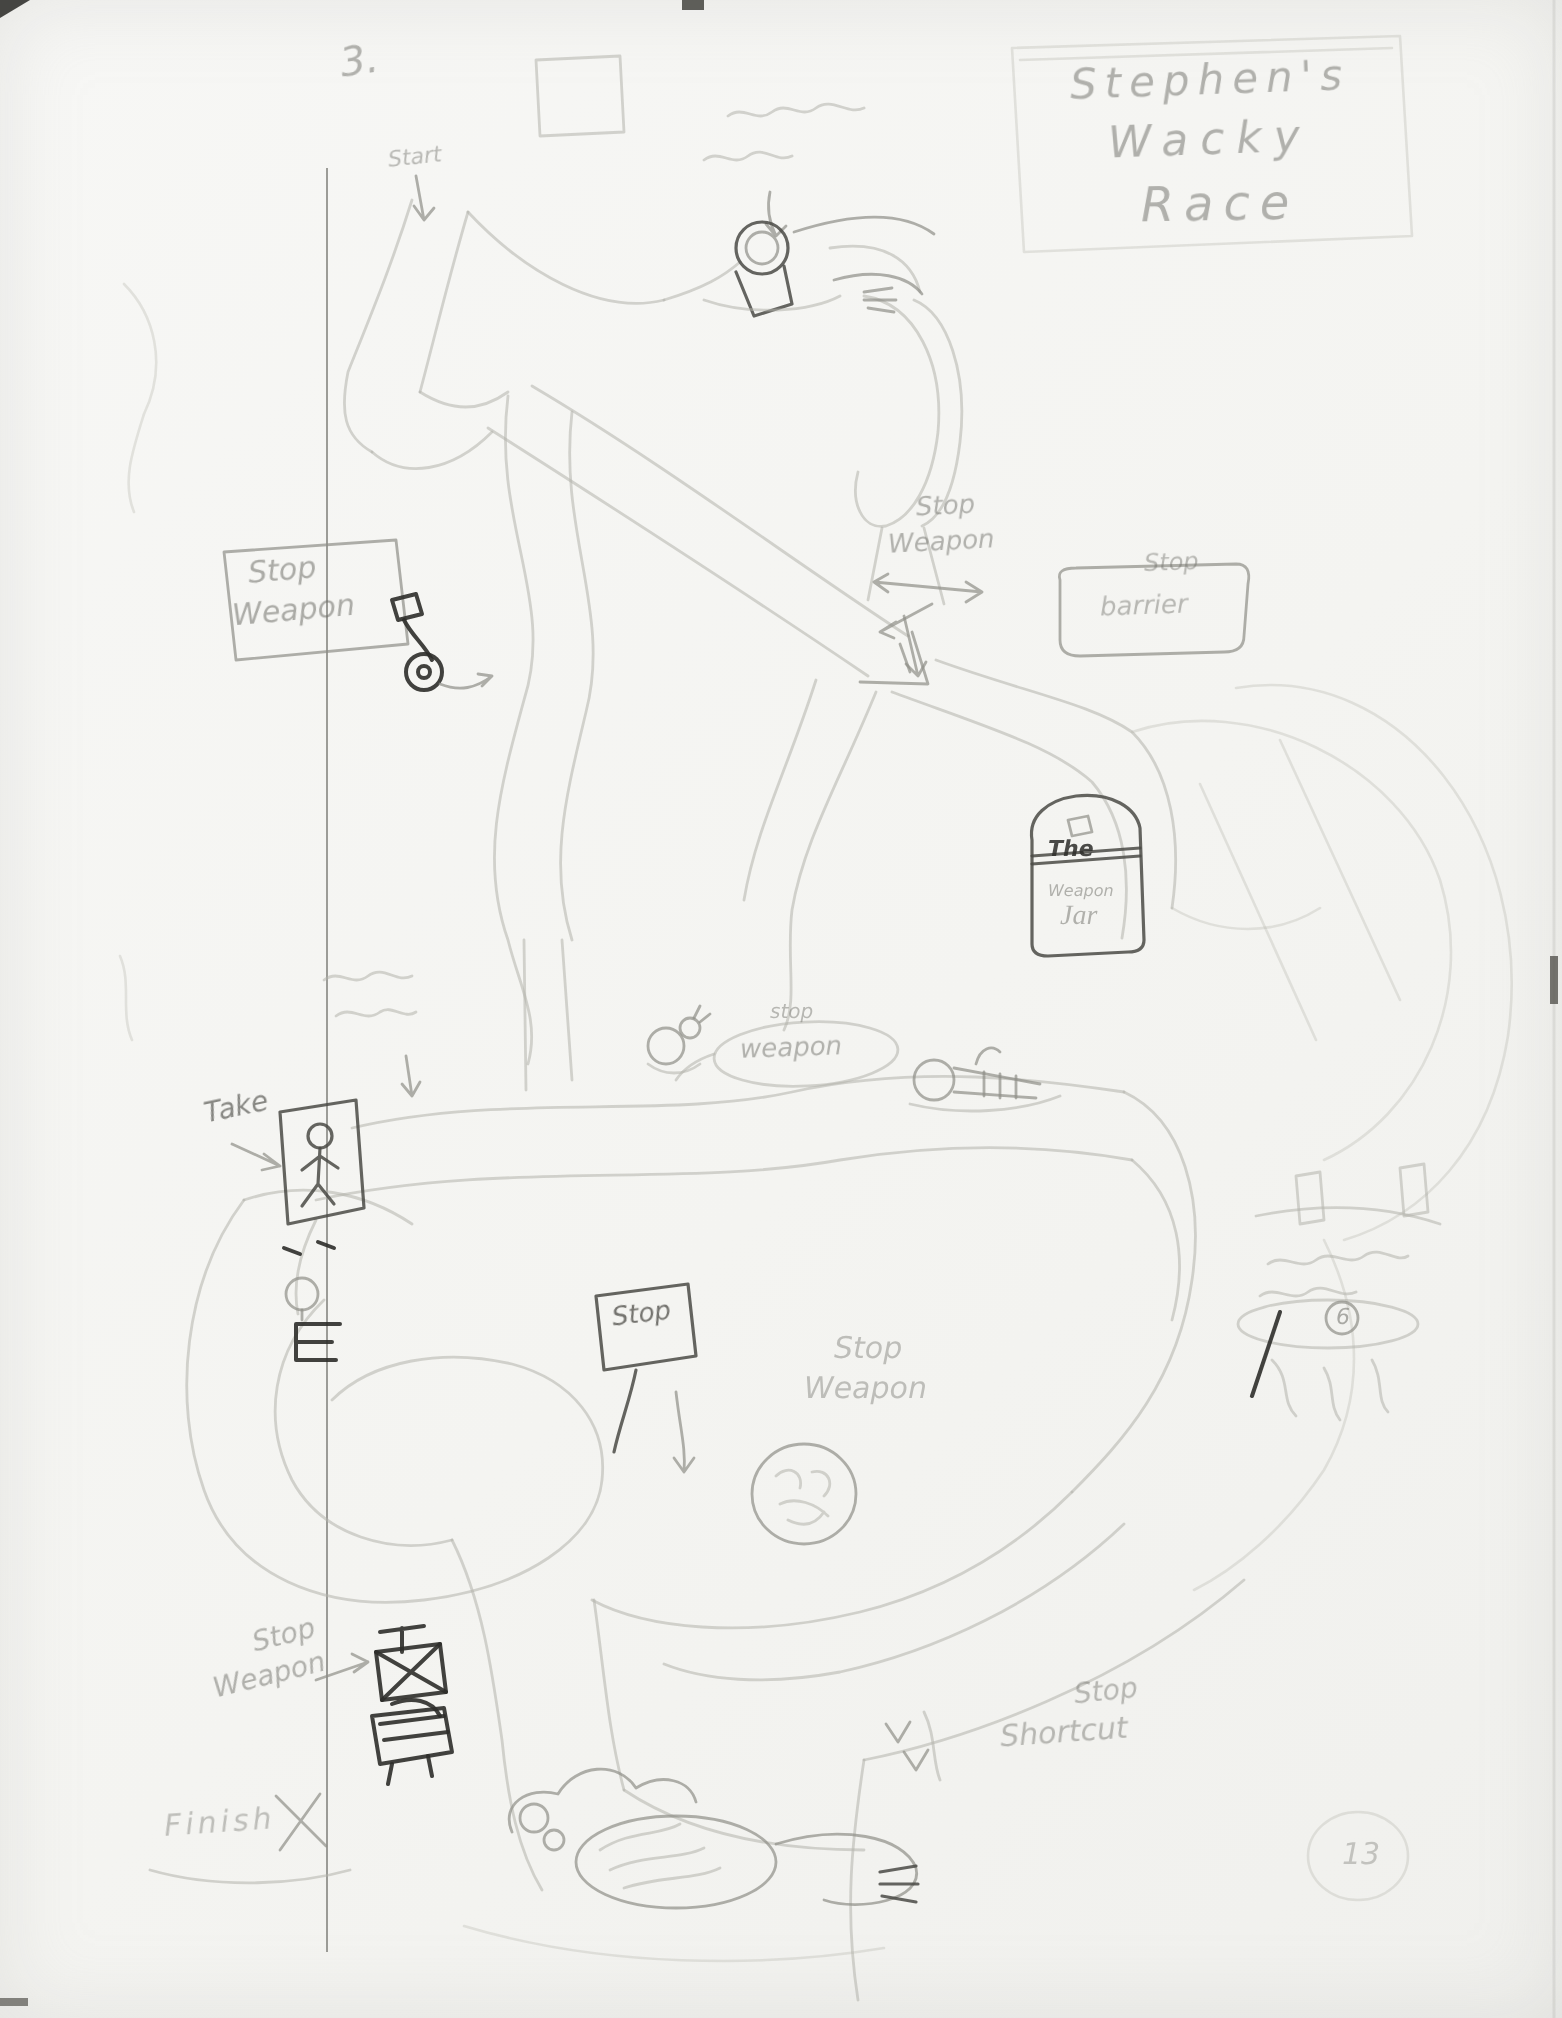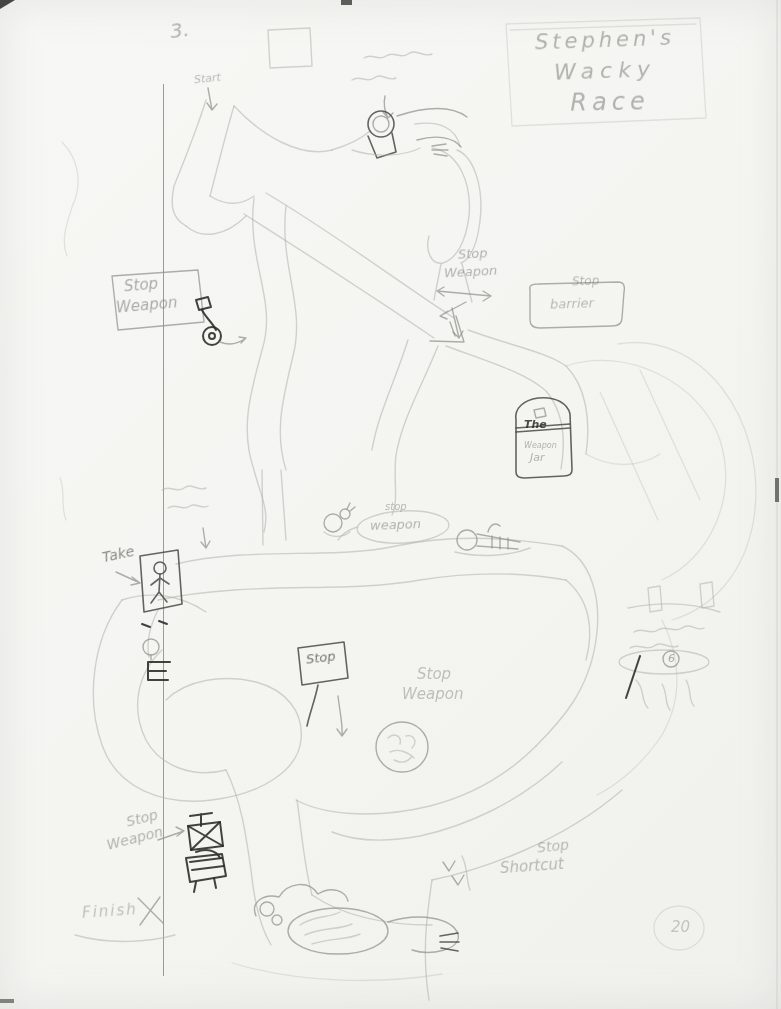--- a/index.html
+++ b/index.html
@@ -245,21 +245,21 @@
   <div class="hw" style="left:116px;top:296px;font-size:15px;transform:rotate(-5deg);opacity:.55;">Weapon</div>
 
   <div class="hw" style="left:458px;top:246px;font-size:13px;transform:rotate(-3deg);opacity:.5;">Stop</div>
   <div class="hw" style="left:444px;top:264px;font-size:13px;transform:rotate(-3deg);opacity:.5;">Weapon</div>
 
   <div class="hw" style="left:572px;top:274px;font-size:12px;transform:rotate(-2deg);opacity:.45;">Stop</div>
   <div class="hw" style="left:550px;top:296px;font-size:13px;transform:rotate(-2deg);opacity:.45;">barrier</div>
 
   <div class="hw" style="left:524px;top:418px;font-size:11px;font-weight:bold;color:#2d2d2a;opacity:.85;">The</div>
   <div class="hw" style="left:524px;top:441px;font-size:8px;opacity:.5;">Weapon</div>
-  <div class="hw" style="left:530px;top:451px;font-size:11px;opacity:.5;">Jar</div>
+  <div class="hw" style="left:530px;top:451px;font-size:14px;opacity:.5;font-family:Liberation Serif, serif;">Jar</div>
 
   <div class="hw" style="left:385px;top:501px;font-size:10px;opacity:.45;">stop</div>
   <div class="hw" style="left:370px;top:517px;font-size:13px;transform:rotate(-2deg);opacity:.5;">weapon</div>
 
   <div class="hw" style="left:102px;top:546px;font-size:14px;transform:rotate(-12deg);color:#5a5a55;opacity:.7;">Take</div>
 
   <div class="hw" style="left:306px;top:650px;font-size:13px;transform:rotate(-7deg);color:#55544f;opacity:.8;">Stop</div>
 
   <div class="hw" style="left:417px;top:665px;font-size:15px;opacity:.4;">Stop</div>
   <div class="hw" style="left:402px;top:685px;font-size:15px;opacity:.4;">Weapon</div>
@@ -267,15 +267,15 @@
   <div class="hw" style="left:126px;top:810px;font-size:14px;transform:rotate(-14deg);opacity:.5;">Stop</div>
   <div class="hw" style="left:106px;top:830px;font-size:14px;transform:rotate(-14deg);opacity:.5;">Weapon</div>
 
   <div class="hw" style="left:537px;top:838px;font-size:14px;transform:rotate(-6deg);opacity:.45;">Stop</div>
   <div class="hw" style="left:500px;top:857px;font-size:15px;transform:rotate(-4deg);opacity:.45;">Shortcut</div>
 
   <div class="hw" style="left:82px;top:902px;font-size:15px;letter-spacing:2px;transform:rotate(-4deg);opacity:.4;">Finish</div>
 
   <div class="hw" style="left:668px;top:652px;font-size:11px;opacity:.55;">6</div>
 
-  <div class="hw" style="left:671px;top:918px;font-size:15px;opacity:.35;">20</div>
+  <div class="hw" style="left:671px;top:918px;font-size:15px;opacity:.35;">13</div>
 
 </div>
 
 </body></html>

